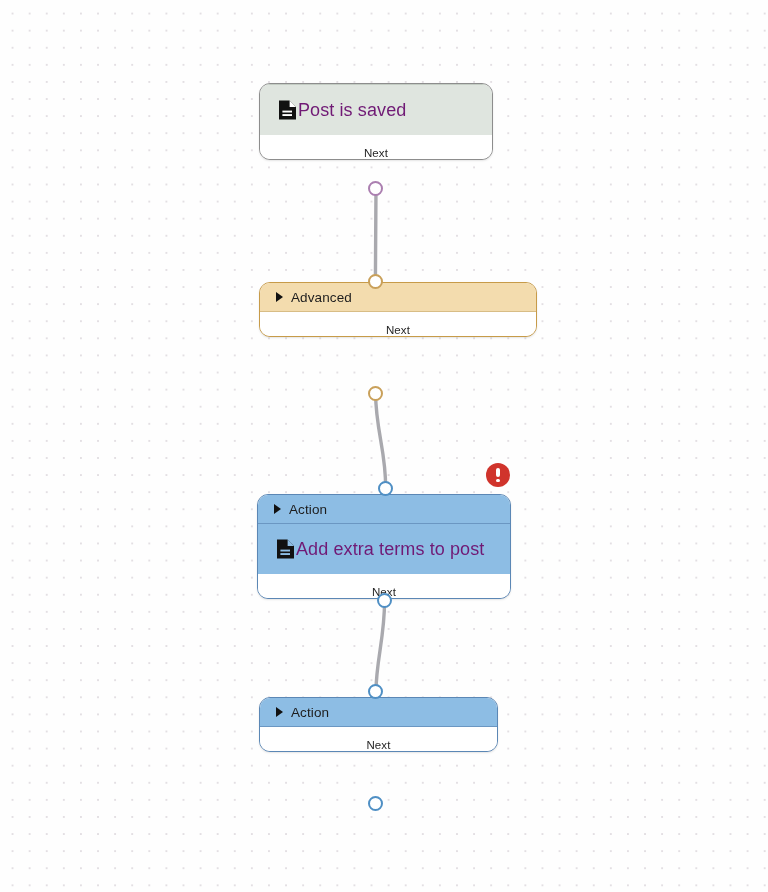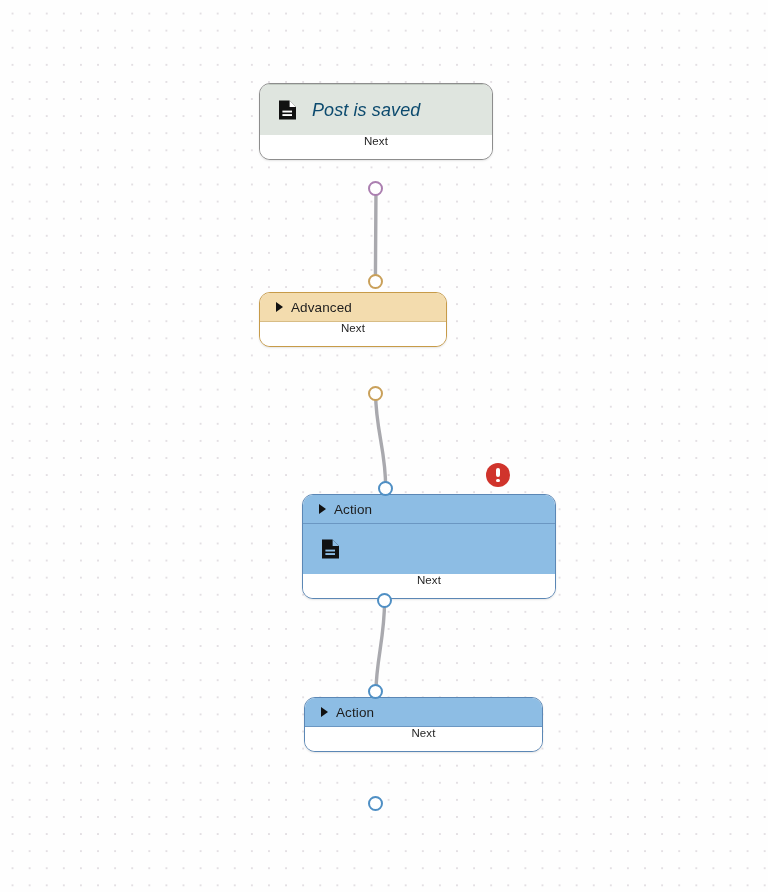--- a/index.html
+++ b/index.html
@@ -57,42 +57,40 @@
     width: 0;
     height: 0;
     border-left: 7px solid #111111;
     border-top: 5px solid transparent;
     border-bottom: 5px solid transparent;
     flex: 0 0 auto;
   }
   .node-body {
     display: flex;
     align-items: center;
-    gap: 14px;
     height: 50px;
     padding: 0 16px 0 16px;
     font-size: 18px;
-    color: #0c4a6e;
+    color: #701a75;
     letter-spacing: 0.1px;
     white-space: nowrap;
-    font-style: italic;
   }
   .node-body .icon {
     flex: 0 0 auto;
     width: 22px;
     height: 22px;
     display: flex;
     align-items: center;
     justify-content: center;
   }
   .node-footer {
     height: 24px;
     background: #ffffff;
     display: flex;
-    align-items: flex-start;
+    align-items: flex-end;
     justify-content: center;
     font-size: 11.5px;
     color: #262626;
     letter-spacing: 0.1px;
   }
   .sep {
     height: 1px;
     width: 100%;
   }
 
@@ -101,21 +99,21 @@
   .theme-trigger .node-body   { background: #dfe5df; }
   .theme-trigger .sep         { background: #c3ccc3; }
 
   
   .theme-advanced { border-color: #c79b49; }
   .theme-advanced .node-header { background: #f3dcae; }
   .theme-advanced .node-body   { background: #f3dcae; }
   .theme-advanced .sep         { background: #d8bd86; }
 
   
-  .theme-action { border-color: #5b87b5; margin-left: 45px; }
+  .theme-action { border-color: #5b87b5; }
   .theme-action .node-header { background: #8dbde4; }
   .theme-action .node-body   { background: #8dbde4; }
   .theme-action .sep         { background: #6b97c2; }
 
   
   .port {
     position: absolute;
     width: 15px;
     height: 15px;
     box-sizing: border-box;
@@ -178,21 +176,21 @@
         </svg>
       </span>
       <span>Post is saved</span>
     </div>
     <div class="node-footer">
       <span>Next</span>
     </div>
   </div>
   <div class="port port-purple" style="left:368px; top:181px;"></div>
 
-  <div class="node theme-advanced" style="left:259px; top:292px; width:188px;">
+  <div class="node theme-advanced" style="left:259px; top:282px; width:278px;">
     <div class="node-header">
       <span class="caret"></span>
       <span>Advanced</span>
     </div>
     <div class="sep"></div>
     <div class="node-footer">
       <span>Next</span>
     </div>
   </div>
   <div class="port port-sand" style="left:368px; top:274px;"></div>
@@ -206,20 +204,21 @@
     <div class="sep"></div>
     <div class="node-body">
       <span class="icon">
         <svg width="19" height="22" viewBox="0 0 19 22" xmlns="http://www.w3.org/2000/svg">
           <path d="M1 1.6 h10.5 L18 8.1 V20.4 H1 Z" fill="#111111"></path>
           <path d="M11.6 1.6 L18 8.1 H11.6 Z" fill="#8dbde4"></path>
           <rect x="4.4" y="11.6" width="9.6" height="1.9" fill="#8dbde4"></rect>
           <rect x="4.4" y="15.1" width="9.6" height="1.9" fill="#8dbde4"></rect>
         </svg>
       </span>
+      <span>Add extra terms to post</span>
     </div>
     <div class="node-footer">
       <span>Next</span>
     </div>
   </div>
   <div class="port port-blue" style="left:378px; top:481px;"></div>
   <div class="port port-blue" style="left:377px; top:593px;"></div>
 
   <div class="error-badge" style="left:486px; top:463px;">
     <span class="bang"></span>

